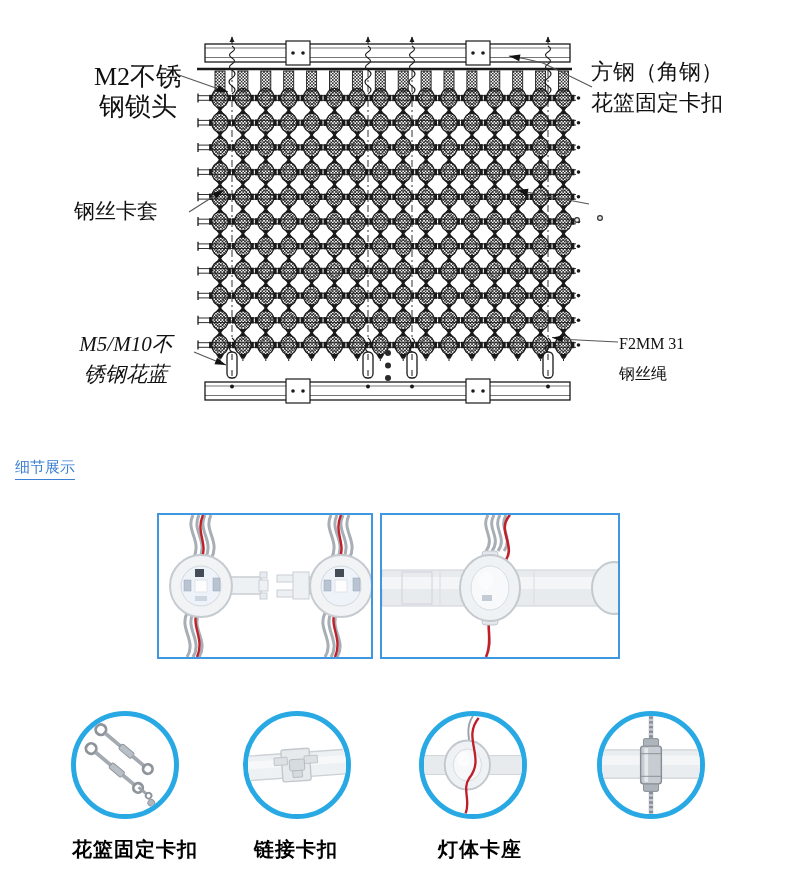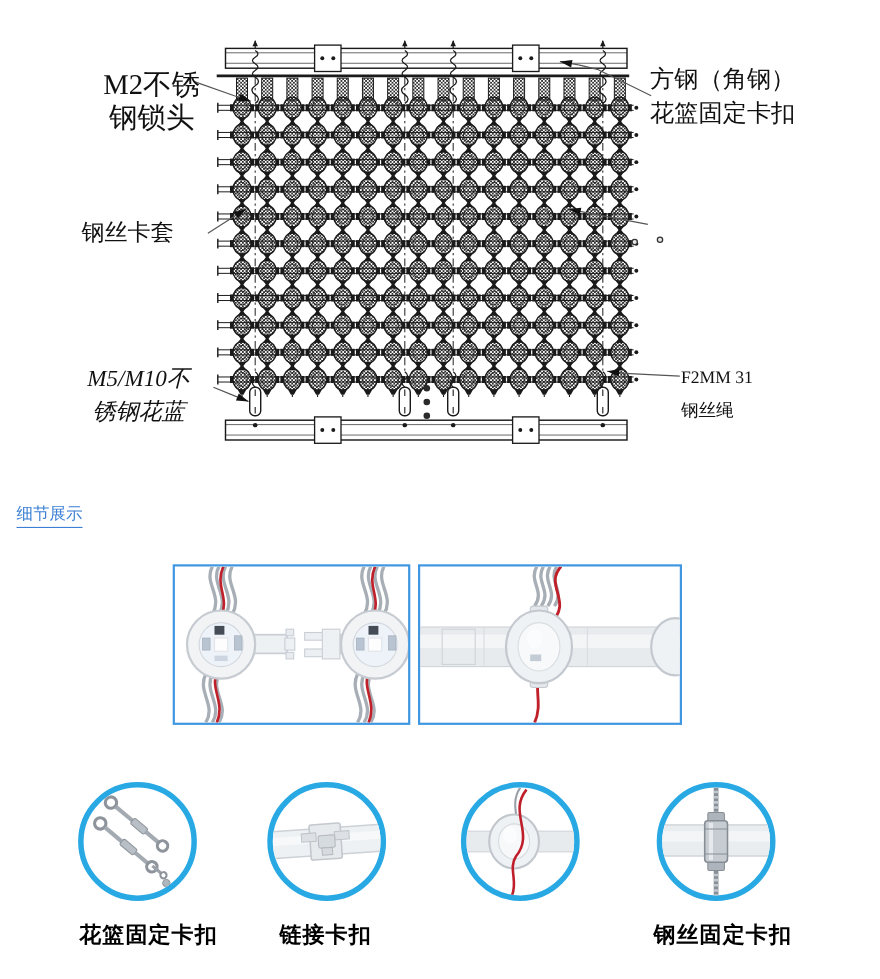--- a/index.html
+++ b/index.html
@@ -1238,15 +1238,15 @@
       <rect x="44" y="71" width="16" height="9" rx="1.5" fill="#aeb4bb" stroke="#868d94"></rect>
       <rect x="41" y="32" width="22" height="40" rx="3" fill="#c6ccd2" stroke="#868d94" stroke-width="1.5"></rect>
       <rect x="45" y="34" width="4" height="36" fill="#e5e9ec"></rect>
       <line x1="41" y1="40" x2="63" y2="40" stroke="#868d94"></line>
       <line x1="41" y1="64" x2="63" y2="64" stroke="#868d94"></line>
     </svg>
   </div>
 
   <div class="caption cap-1">花篮固定卡扣</div>
   <div class="caption cap-2">链接卡扣</div>
-  <div class="caption cap-4">钢丝固定卡扣</div>
+  <div class="caption cap-3">灯体卡座</div>
 
 </div>
 
 </body></html>

